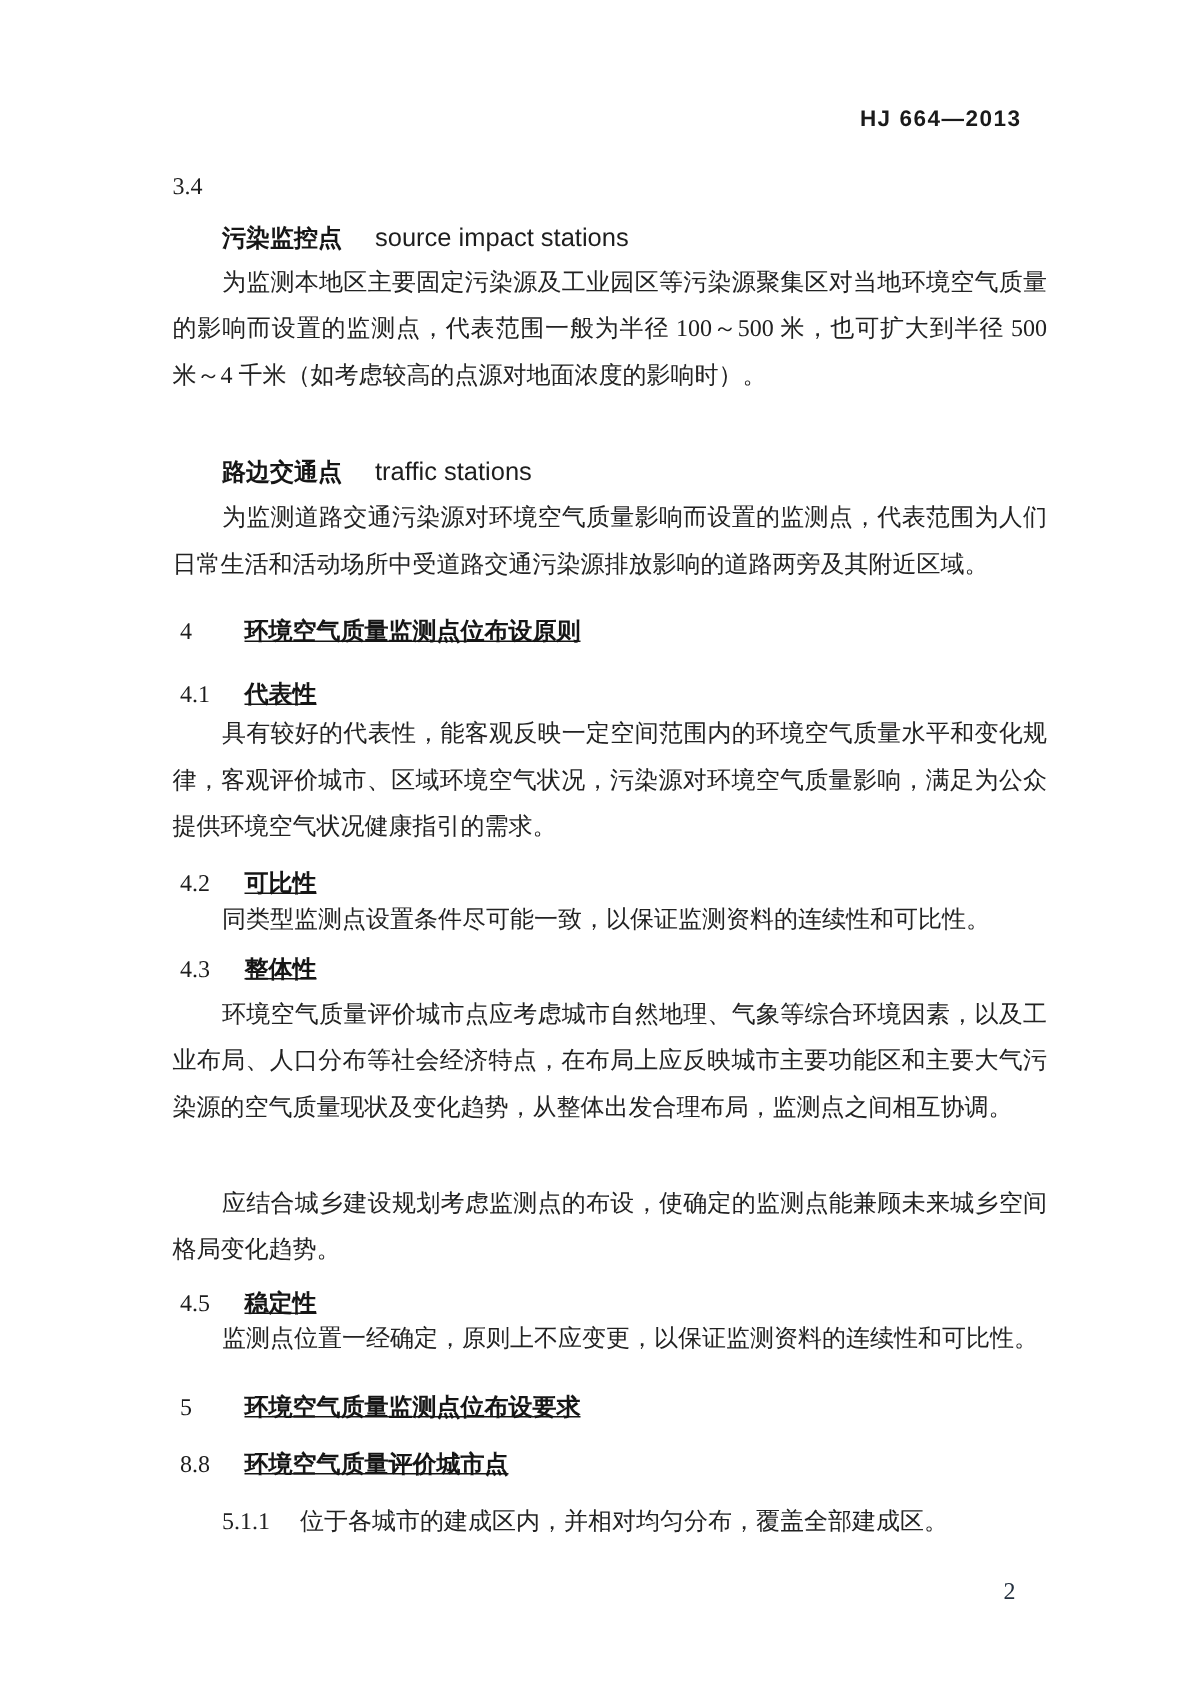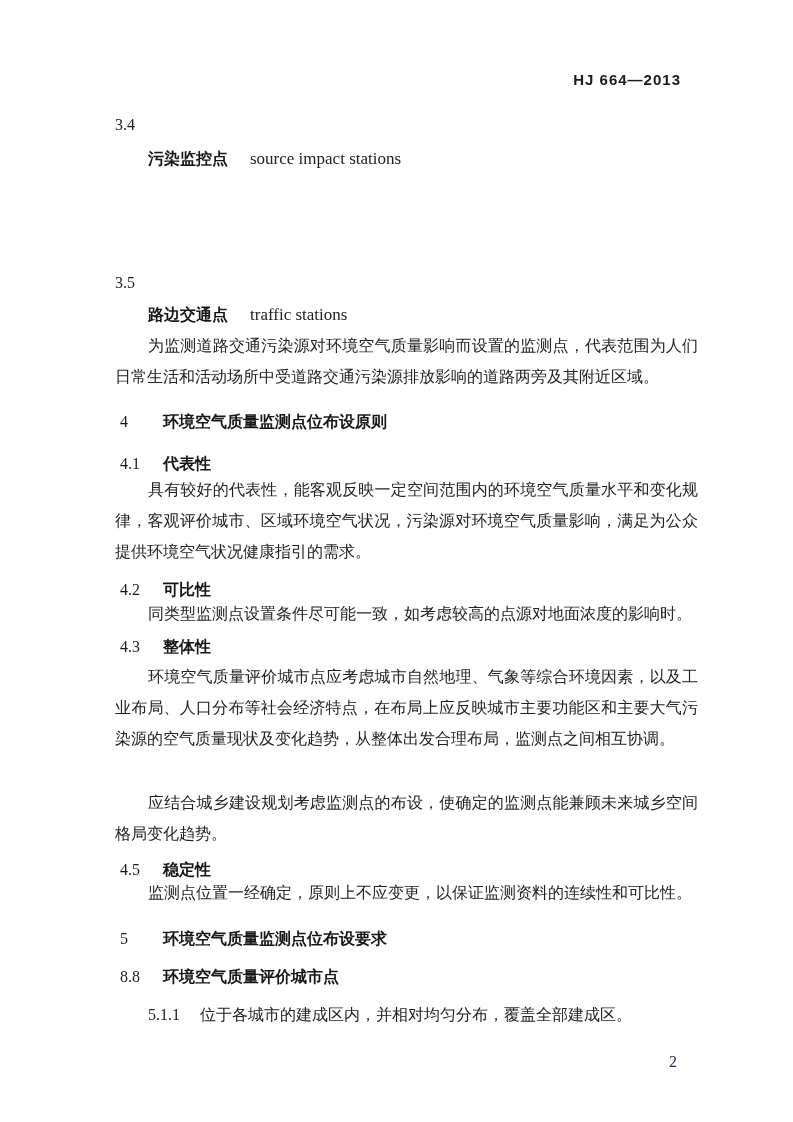--- a/index.html
+++ b/index.html
@@ -39,21 +39,21 @@
     font-size: 16px;
     line-height: 21px;
     white-space: nowrap;
   }
   .term-zh {
     font-family: "Liberation Sans", "DejaVu Sans", sans-serif;
     font-weight: 700;
     color: #161616;
   }
   .term-en {
-    font-family: Liberation Serif, serif;
+    font-family: Liberation Sans, sans-serif;
     font-size: 17px;
     margin-left: 12px;
     color: #1e1e1e;
   }
 
   .para {
     font-size: 16px;
     line-height: 31px;
     text-align: justify;
     text-indent: 33px;
@@ -69,20 +69,21 @@
     display: inline-block;
     min-width: 43px;
     font-family: "Liberation Serif", "DejaVu Serif", serif;
     font-weight: 400;
     color: #1c1c1c;
   }
   .heading .h-title {
     font-family: "Liberation Sans", "DejaVu Sans", sans-serif;
     font-weight: 700;
     color: #161616;
+    text-decoration: underline;
   }
 
   .clause {
     font-size: 16px;
     line-height: 31px;
     text-align: justify;
     color: #222222;
   }
   .clause .c-num { margin-right: 10px; margin-left: 28px; }
 
@@ -99,40 +100,40 @@
 <body>
 
 <div class="page">
 
   <div class="doc-header">HJ 664—2013</div>
 
   <div class="abs kicker" style="top:100px">3.4</div>
   <div class="abs term-line" style="top:133px">
     <span class="term-zh">污染监控点</span><span class="term-en">source impact stations</span>
   </div>
+  <p class="abs para" style="top:158px">为监测本地区主要固定污染源及工业园区等污染源聚集区对当地环境空气质量的影响而设置的监测点，代表范围一般为半径 100～500 米，也可扩大到半径 500 米～4 千米（如考虑较高的点源对地面浓度的影响时）。</p>
 
-  <div class="abs kicker" style="top:258px">3.5</div>
   <div class="abs term-line" style="top:289px">
     <span class="term-zh">路边交通点</span><span class="term-en">traffic stations</span>
   </div>
   <p class="abs para" style="top:315px">为监测道路交通污染源对环境空气质量影响而设置的监测点，代表范围为人们日常生活和活动场所中受道路交通污染源排放影响的道路两旁及其附近区域。</p>
 
   <div class="abs heading" style="top:391px">
     <span class="h-num">4</span><span class="h-title">环境空气质量监测点位布设原则</span>
   </div>
 
   <div class="abs heading" style="top:433px">
     <span class="h-num">4.1</span><span class="h-title">代表性</span>
   </div>
   <p class="abs para" style="top:459px">具有较好的代表性，能客观反映一定空间范围内的环境空气质量水平和变化规律，客观评价城市、区域环境空气状况，污染源对环境空气质量影响，满足为公众提供环境空气状况健康指引的需求。</p>
 
   <div class="abs heading" style="top:559px">
     <span class="h-num">4.2</span><span class="h-title">可比性</span>
   </div>
-  <p class="abs para" style="top:583px">同类型监测点设置条件尽可能一致，如考虑较高的点源对地面浓度的影响时。</p>
+  <p class="abs para" style="top:583px">同类型监测点设置条件尽可能一致，以保证监测资料的连续性和可比性。</p>
 
   <div class="abs heading" style="top:616px">
     <span class="h-num">4.3</span><span class="h-title">整体性</span>
   </div>
   <p class="abs para" style="top:646px">环境空气质量评价城市点应考虑城市自然地理、气象等综合环境因素，以及工业布局、人口分布等社会经济特点，在布局上应反映城市主要功能区和主要大气污染源的空气质量现状及变化趋势，从整体出发合理布局，监测点之间相互协调。</p>
 
   <p class="abs para" style="top:772px">应结合城乡建设规划考虑监测点的布设，使确定的监测点能兼顾未来城乡空间格局变化趋势。</p>
 
   <div class="abs heading" style="top:839px">
     <span class="h-num">4.5</span><span class="h-title">稳定性</span>

